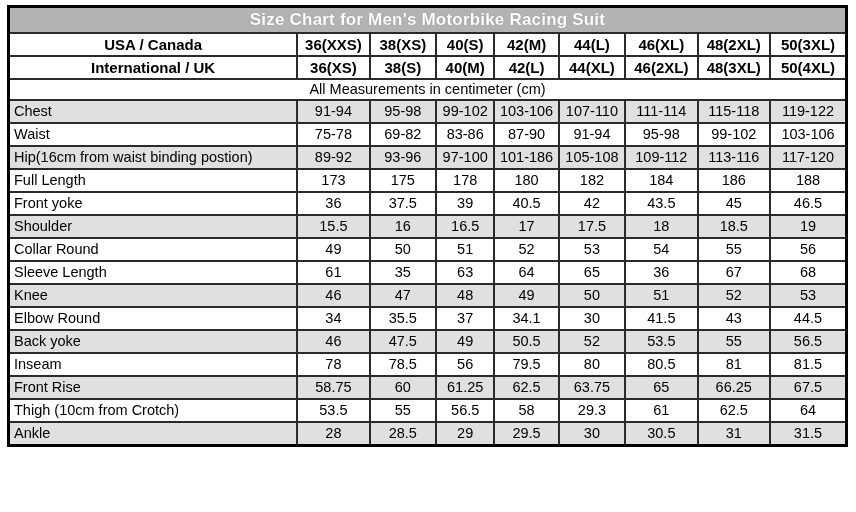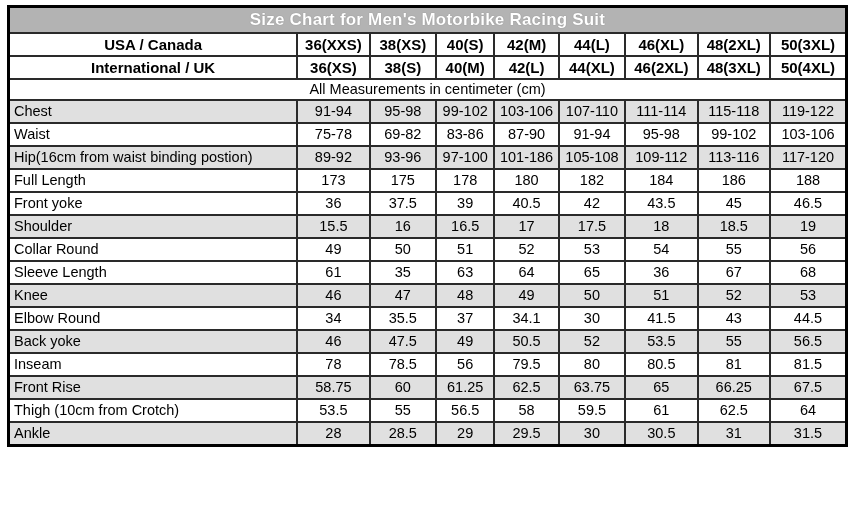--- a/index.html
+++ b/index.html
@@ -254,21 +254,21 @@
           <td>65</td>
           <td>66.25</td>
           <td>67.5</td>
         </tr>
         <tr class="m-row">
           <td class="label">Thigh (10cm from Crotch)</td>
           <td>53.5</td>
           <td>55</td>
           <td>56.5</td>
           <td>58</td>
-          <td>59.5</td>
+          <td>29.3</td>
           <td>61</td>
           <td>62.5</td>
           <td>64</td>
         </tr>
         <tr class="m-row alt">
           <td class="label">Ankle</td>
           <td>28</td>
           <td>28.5</td>
           <td>29</td>
           <td>29.5</td>

